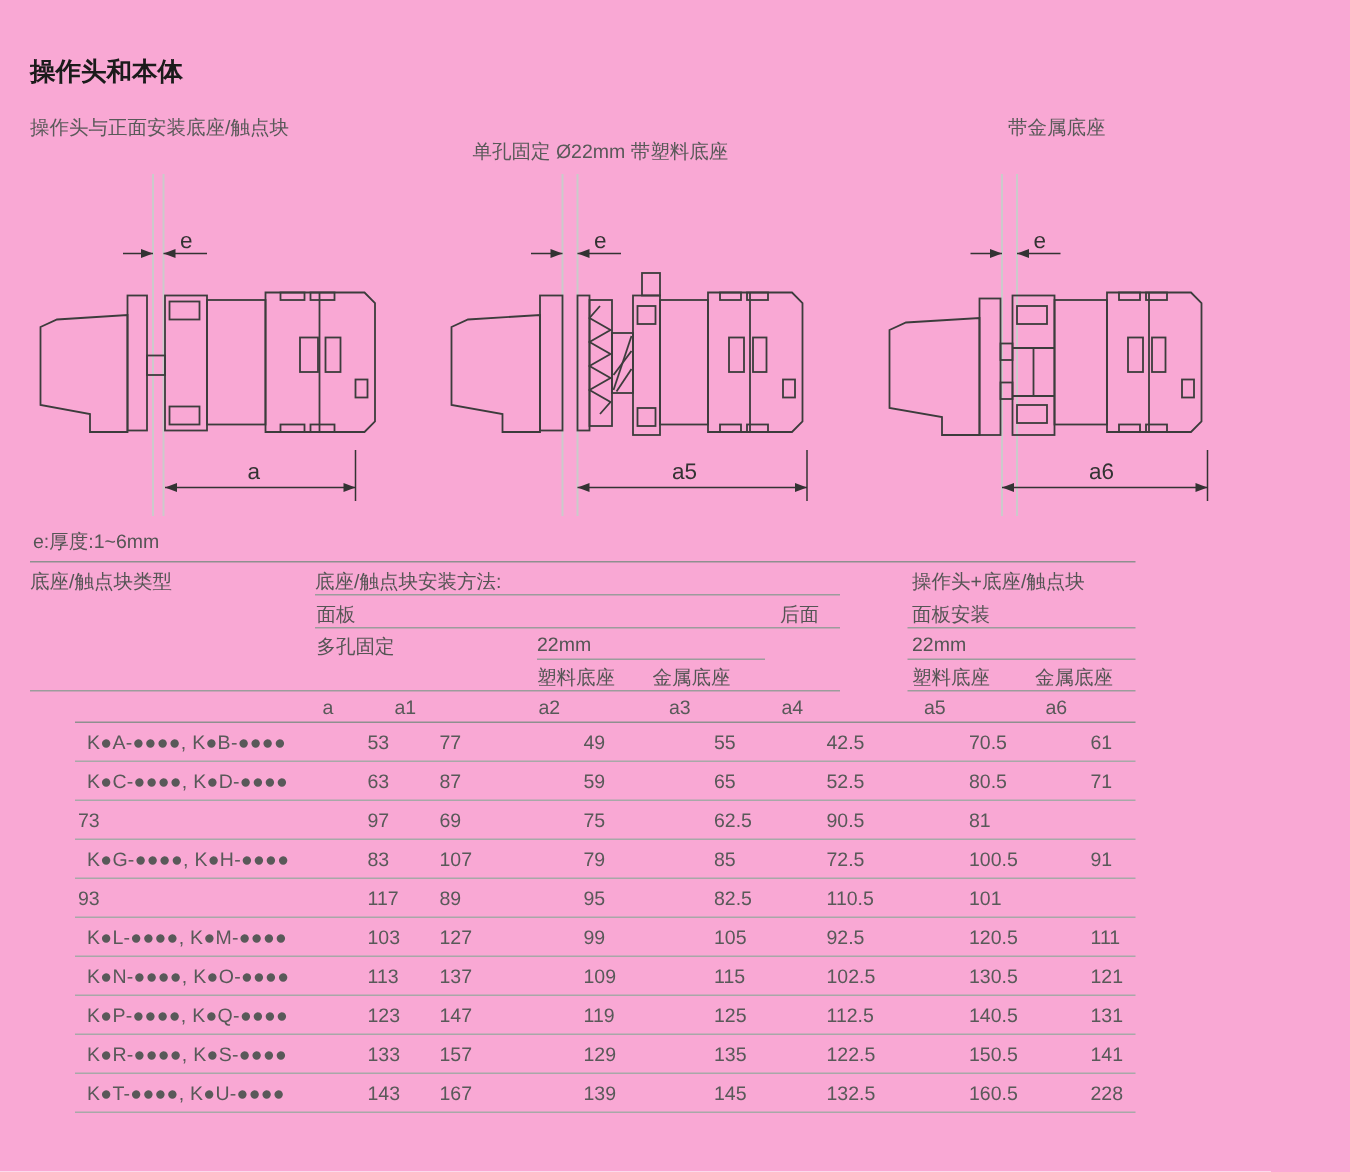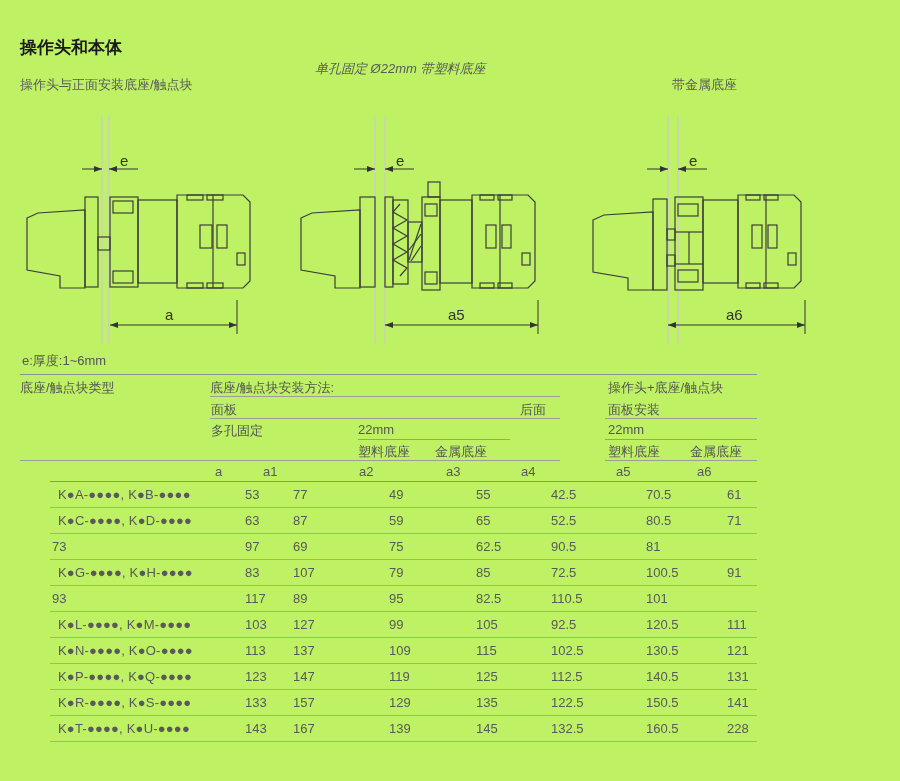--- a/index.html
+++ b/index.html
@@ -1,17 +1,17 @@
 <!DOCTYPE html>
 <html><head>
 <meta charset="utf-8">
 <style>
   html,body{margin:0;padding:0;background:#fff;}
   body{font-family:"Liberation Sans","DejaVu Sans",sans-serif;color:#595959;}
-  .page{position:relative;width:900px;height:781px;background:#bef264;overflow:hidden;}
+  .page{position:relative;width:900px;height:781px;background:#f9a8d4;overflow:hidden;}
   .abs{position:absolute;}
   .page-title{font-size:17px;font-weight:bold;color:#1b1b1b;}
   .caption{font-size:13px;color:#595959;}
   .note{font-size:13px;color:#555;}
   .dim-label{font-size:15px;color:#333;}
   svg{display:block;}
   .draw{stroke:#3c3c3c;stroke-width:1.2;fill:none;}
   .panel-line{stroke:#cbcbcb;stroke-width:1.3;}
   .dim{stroke:#333;stroke-width:1;}
   .arrow{fill:#333;stroke:none;}
@@ -28,21 +28,21 @@
   .cell.type{padding-left:8px;letter-spacing:0.2px;}
 </style>
 </head>
 <body>
 
 <div class="page">
 
   <div class="abs page-title" style="left:20px;top:36px;">操作头和本体</div>
 
   <div class="abs caption" style="left:20px;top:76px;">操作头与正面安装底座/触点块</div>
-  <div class="abs caption" style="left:315px;top:60px;font-style:italic;">单孔固定 Ø22mm 带塑料底座</div>
+  <div class="abs caption" style="left:315px;top:92px;">单孔固定 Ø22mm 带塑料底座</div>
   <div class="abs caption" style="left:672px;top:76px;">带金属底座</div>
 
   <div class="abs" style="left:20px;top:112px;width:250px;height:235px;">
     <svg width="250" height="235" viewBox="0 0 250 235">
       <g>
         <line class="panel-line" x1="82" y1="4" x2="82" y2="232"></line>
         <line class="panel-line" x1="89" y1="4" x2="89" y2="232"></line>
       </g>
       <g>
         <line class="dim" x1="62" y1="57" x2="82" y2="57"></line>

